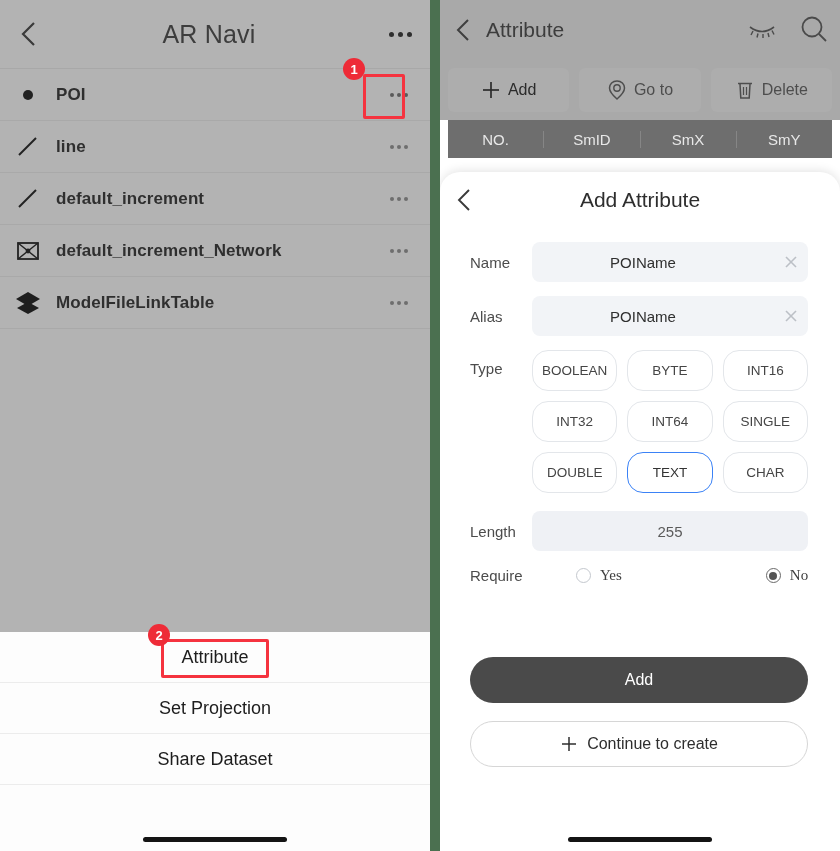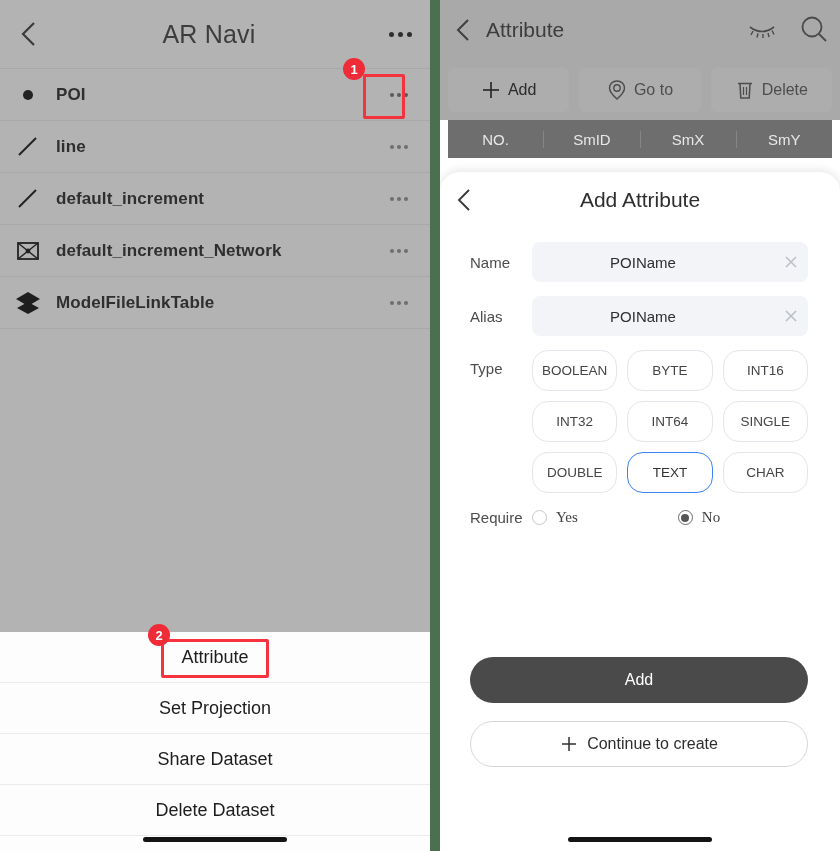--- a/index.html
+++ b/index.html
@@ -199,21 +199,21 @@
   .type-btn.selected { border-color: #3b82f6; color: #333; }
 
   .length-row { margin-top: 18px; }
   .length-input {
     flex: 1; height: 40px; background: #eff1f5; border-radius: 8px;
     display: flex; align-items: center; justify-content: center;
     font-size: 15px; color: #5a5a5a;
   }
 
   .require-row {
-    display: flex; align-items: center; margin-top: 16px;
+    display: flex; align-items: center; margin-top: 16px; gap: 44px;
   }
   .req-label { width: 62px; font-size: 15px; color: #4c4c4c; flex: none; }
   .radio-opt { display: flex; align-items: center; gap: 9px; }
   .radio-opt.second { margin-left: 100px; }
   .radio {
     width: 15px; height: 15px; border-radius: 50%;
     border: 1.5px solid #c4c8ce; background: #fff;
     display: flex; align-items: center; justify-content: center;
   }
   .radio.checked { border-color: #6a6a6a; }
@@ -334,21 +334,20 @@
       </div>
     </div>
 
     <div class="hl-box" style="left:363px; top:74px; width:42px; height:45px;"></div>
     <div class="badge" style="left:343px; top:58px;">1</div>
 
     <div class="sheet">
       <div class="sheet-item">Attribute</div>
       <div class="sheet-item">Set Projection</div>
       <div class="sheet-item">Share Dataset</div>
-      <div class="sheet-item">Delete Dataset</div>
       <div class="home-bar"></div>
     </div>
 
     <div class="hl-box" style="left:161px; top:639px; width:108px; height:39px; z-index:11;"></div>
     <div class="badge" style="left:148px; top:624px;">2</div>
   </div>
 
   <div class="divider"></div>
 
   <div class="right-panel">
@@ -458,20 +457,24 @@
             <div class="type-btn">INT16</div>
             <div class="type-btn">INT32</div>
             <div class="type-btn">INT64</div>
             <div class="type-btn">SINGLE</div>
             <div class="type-btn">DOUBLE</div>
             <div class="type-btn selected">TEXT</div>
             <div class="type-btn">CHAR</div>
           </div>
         </div>
 
+        <div class="field-row length-row">
+          <div class="field-label">Length</div>
+          <div class="length-input">255</div>
+        </div>
 
         <div class="require-row">
           <div class="req-label">Require</div>
           <div class="radio-opt">
             <span class="radio"></span>
             <span class="radio-text">Yes</span>
           </div>
           <div class="radio-opt second">
             <span class="radio checked"></span>
             <span class="radio-text">No</span>

